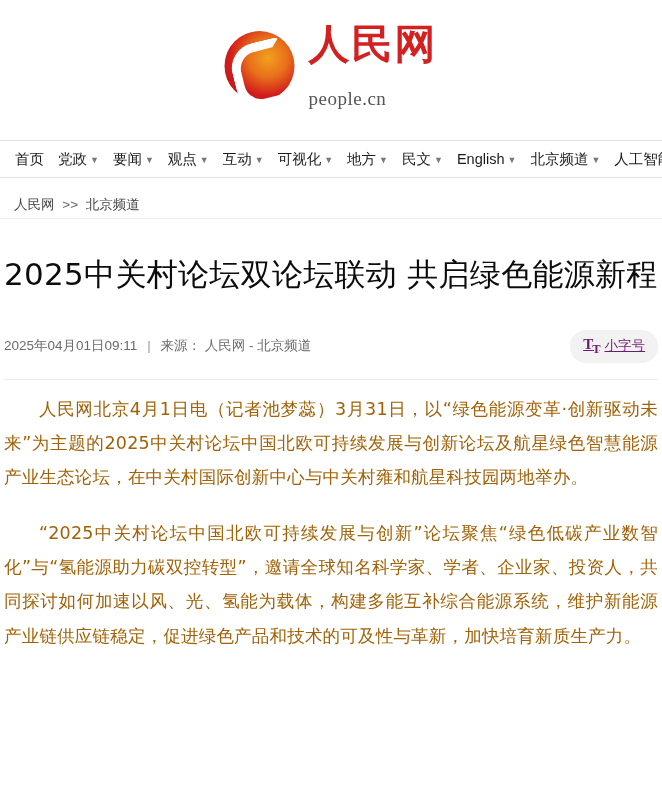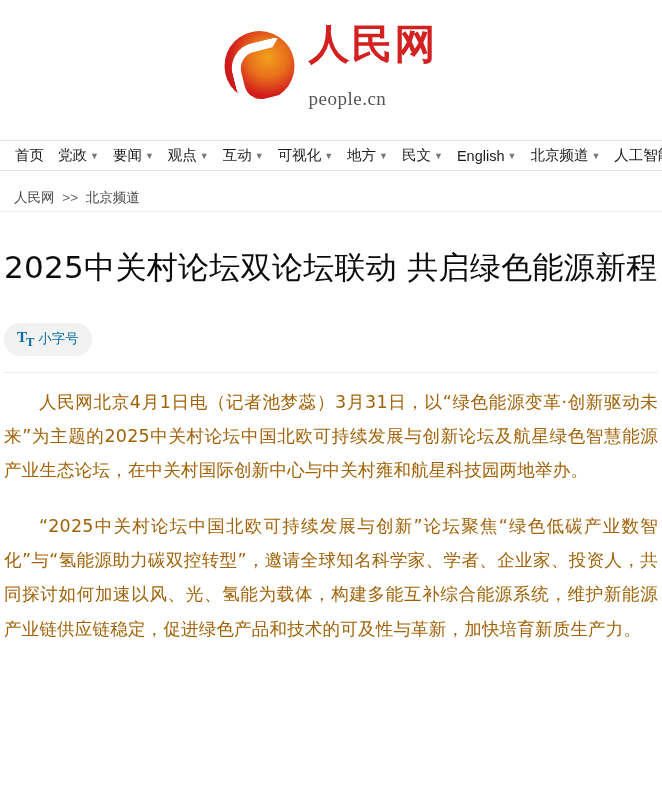--- a/index.html
+++ b/index.html
@@ -70,21 +70,21 @@
     font-size: 19px;
     color: #555;
     letter-spacing: 0.5px;
     font-family: "Liberation Serif", serif;
   }
 
   
   .navbar {
     border-top: 1px solid #e3e3e3;
     border-bottom: 1px solid #e3e3e3;
-    height: 31px;
+    height: 38px;
     display: flex;
     align-items: center;
     padding: 0 8px;
   }
   .nav-item {
     display: flex;
     align-items: center;
     font-size: 14.5px;
     color: #1a1a1a;
     padding: 0 7px;
@@ -134,22 +134,23 @@
   }
   .meta-left .divider { margin: 0 6px; color: #9a9a9a; }
   .fontsize-btn {
     display: flex;
     align-items: center;
     gap: 5px;
     background: #f2f2f2;
     border-radius: 16px;
     padding: 6px 13px;
     font-size: 13.5px;
-    color: #0369a1;
+    color: #701a75;
     cursor: pointer;
+    text-decoration: underline;
   }
   .fontsize-btn .tt {
     font-family: "Liberation Serif", serif;
     font-size: 15px;
     font-weight: 600;
     letter-spacing: -1px;
   }
   .meta-rule {
     border: 0;
     border-top: 1px solid #ececec;
@@ -232,20 +233,26 @@
 <div class="breadcrumb">
   <span class="crumb">人民网</span>
   <span class="sep">&gt;&gt;</span>
   <span class="crumb">北京频道</span>
 </div>
 
 <div class="article">
   <h1 class="headline">2025中关村论坛双论坛联动 共启绿色能源新程</h1>
 
   <div class="meta-row">
+    <div class="meta-left">
+      <span>2025年04月01日09:11</span>
+      <span class="divider">|</span>
+      <span>来源：</span>
+      <span>人民网 - 北京频道</span>
+    </div>
     <div class="fontsize-btn">
       <span class="tt">T<sub>T</sub></span>
       <span>小字号</span>
     </div>
   </div>
 
   <hr class="meta-rule">
 
   <div class="body-text">
     <p>人民网北京4月1日电（记者池梦蕊）3月31日，以“绿色能源变革·创新驱动未来”为主题的2025中关村论坛中国北欧可持续发展与创新论坛及航星绿色智慧能源产业生态论坛，在中关村国际创新中心与中关村雍和航星科技园两地举办。</p>

